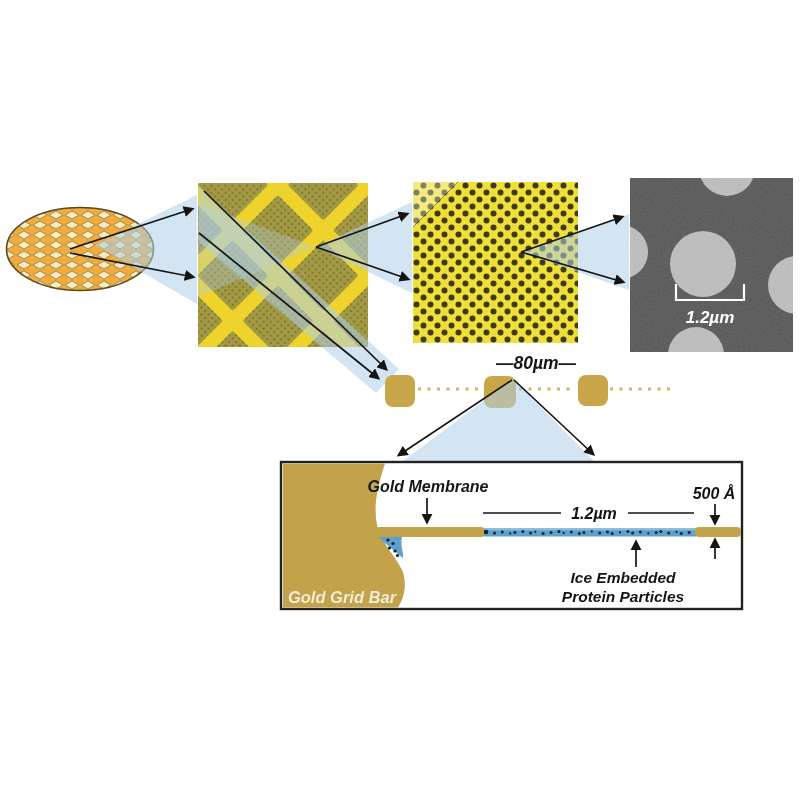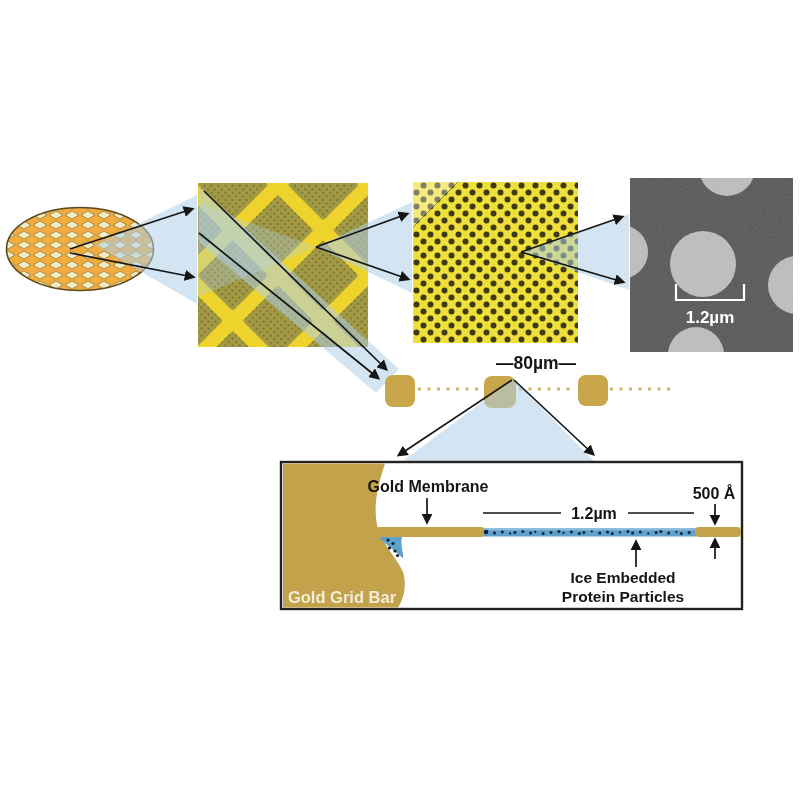--- a/index.html
+++ b/index.html
@@ -1,16 +1,16 @@
 <!DOCTYPE html>
 <html><head>
 <meta charset="utf-8">
 <style>
   html,body{margin:0;padding:0;background:#ffffff;}
-  .stage{position:relative;width:800px;height:800px;background:#ffffff;overflow:hidden;}
+  .stage{position:relative;width:800px;height:800px;background:#ffffff;overflow:hidden;font-style:italic;}
   svg{position:absolute;inset:0;}
   .lbl{font-family:"Liberation Sans","DejaVu Sans",sans-serif;font-weight:bold;fill:#151515;}
   .lbl-white{font-family:"Liberation Sans","DejaVu Sans",sans-serif;font-weight:bold;fill:#ffffff;}
   .lbl-cream{font-family:"Liberation Sans","DejaVu Sans",sans-serif;font-weight:bold;fill:#F2ECD8;}
   .arrow{stroke:#151515;stroke-width:1.7;fill:none;marker-end:url(#mArr);}
   .dimline{stroke:#151515;stroke-width:1.6;fill:none;}
   .cone{fill:#AFD0E8;fill-opacity:0.55;}
 </style>
 </head>
 <body>

